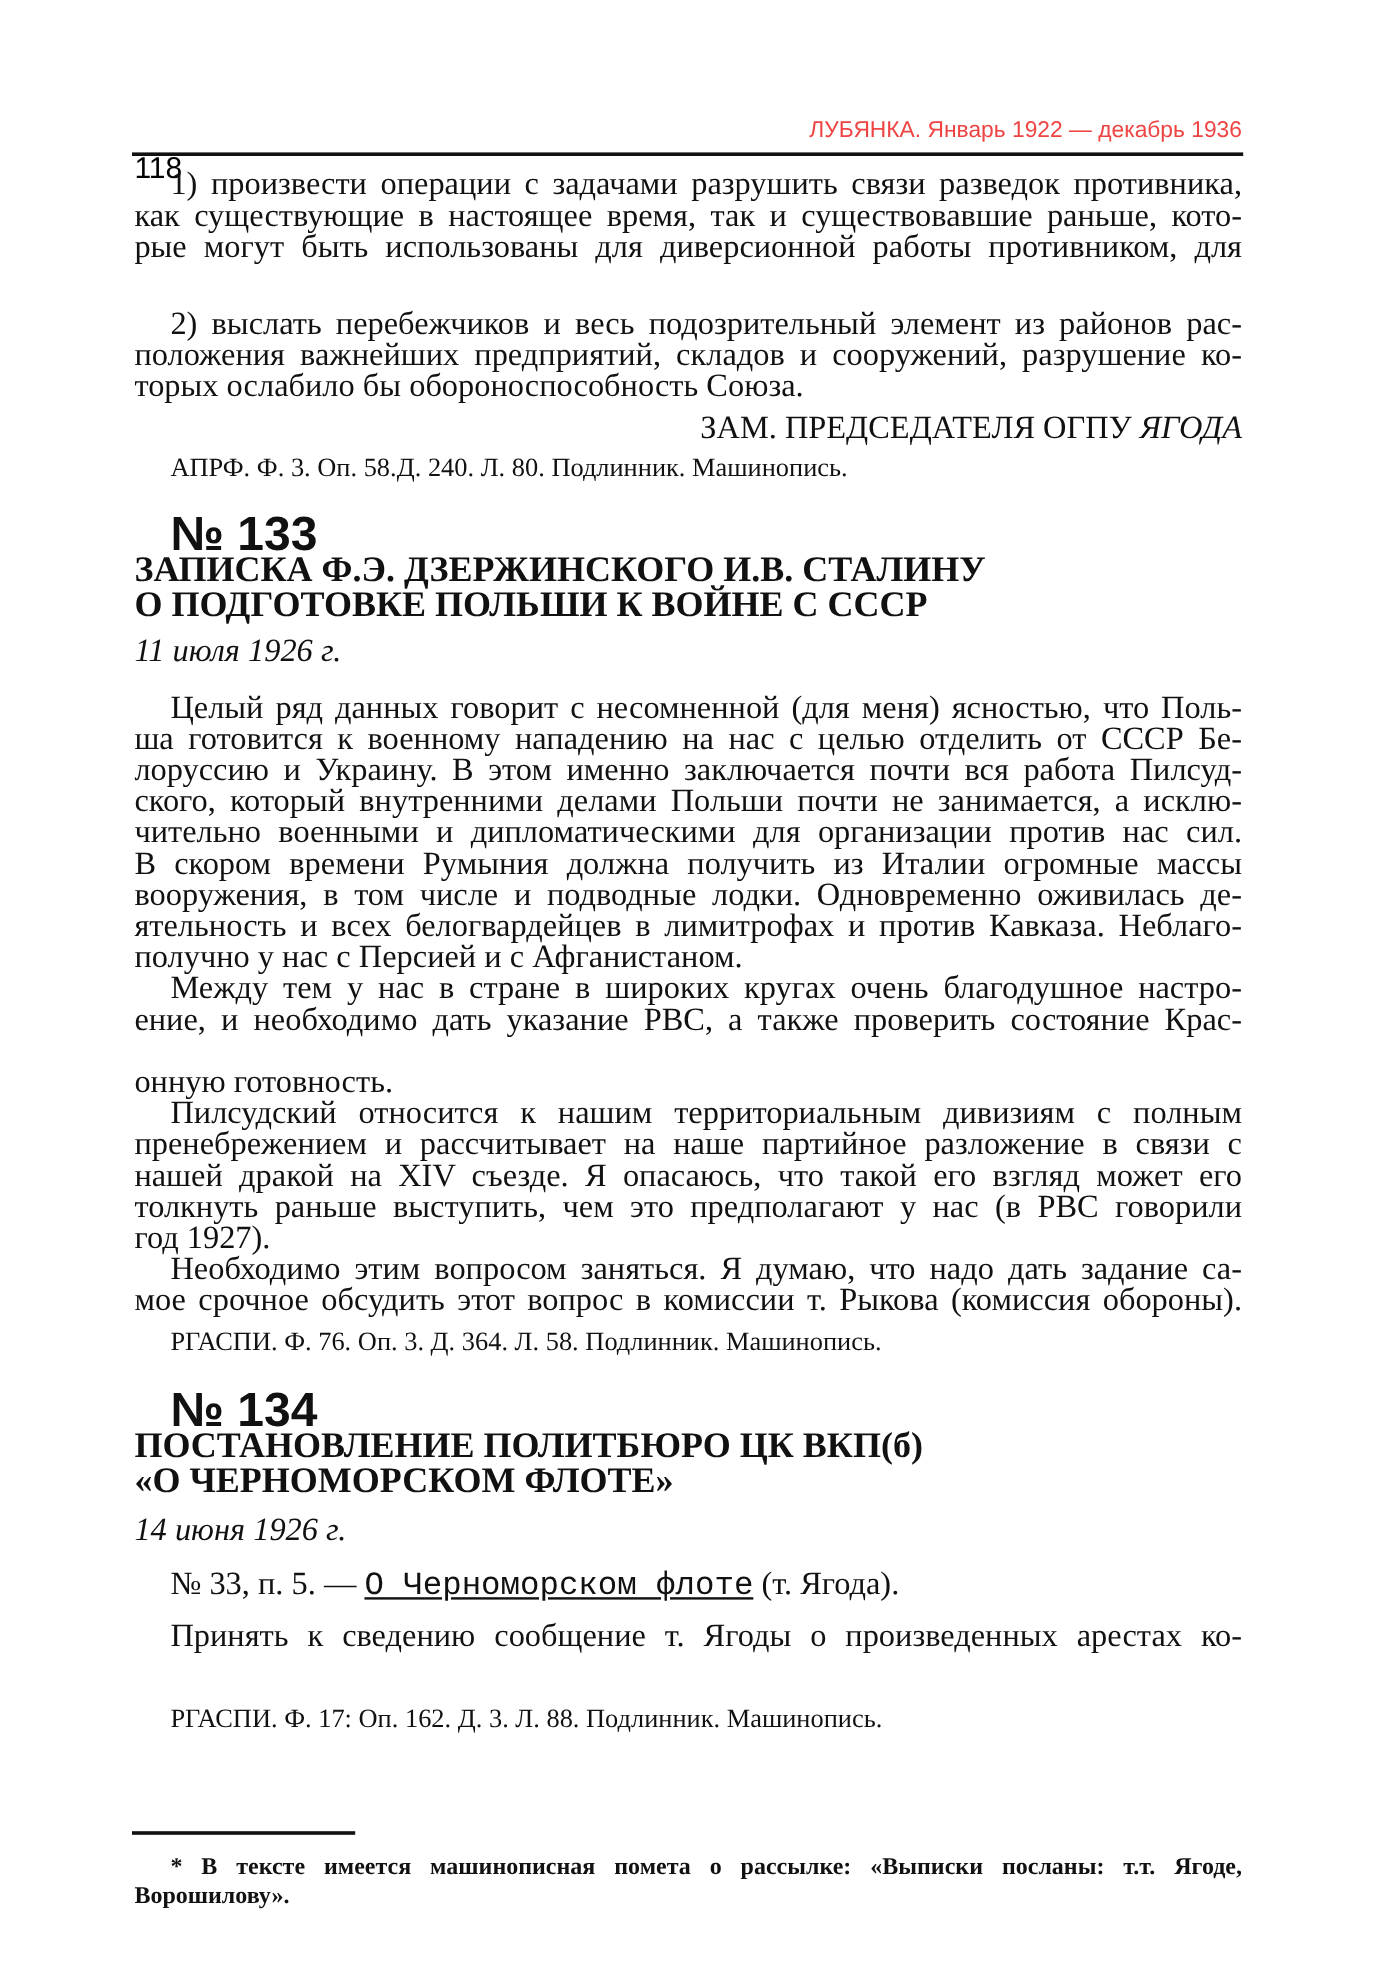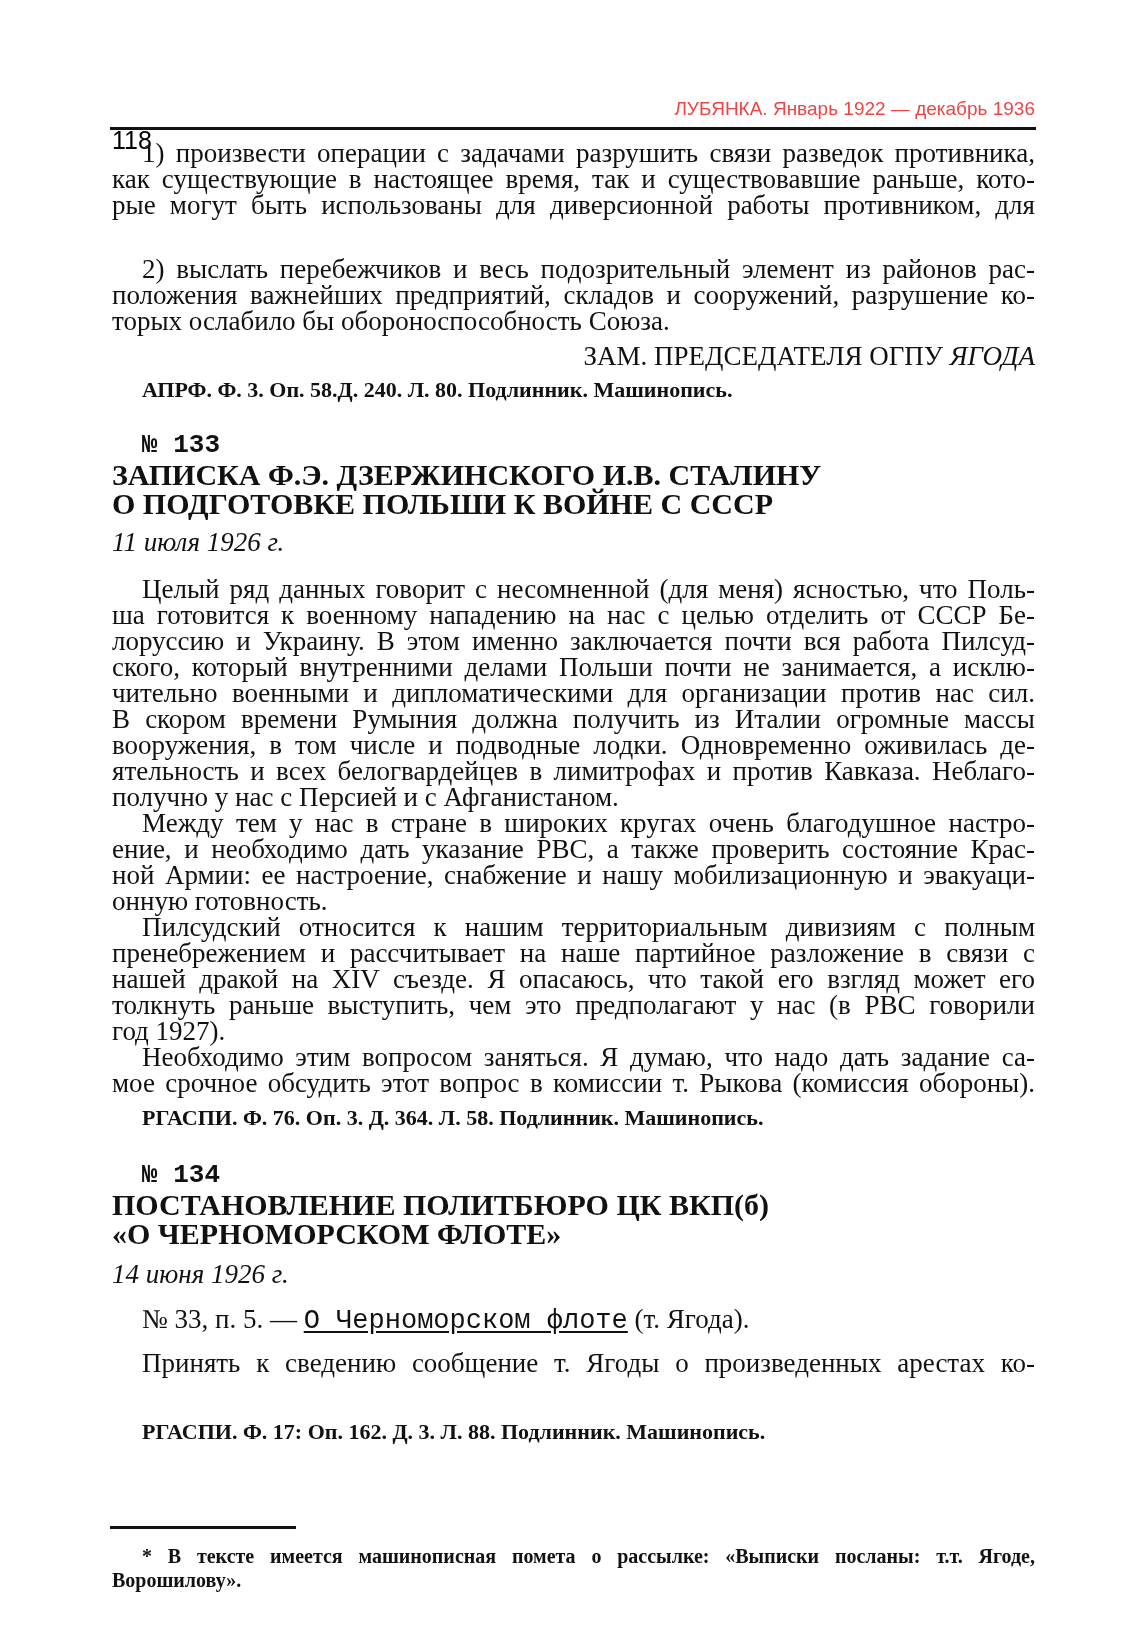--- a/index.html
+++ b/index.html
@@ -7,22 +7,22 @@
   .page { position:absolute; left:0; top:0; width:1146px; height:1650px; background:#fff; }
   .hdr-num { position:absolute; left:112px; top:94px; font-family:"Liberation Sans", sans-serif; font-size:25px; color:#000000;margin-top:32px; }
   .hdr-title { position:absolute; right:111px; top:98px; font-family:"Liberation Sans", sans-serif; font-size:19px; color:#ef4444; white-space:nowrap; }
   .hdr-rule { position:absolute; left:110px; width:926px; top:127px; height:3px; background:#111; }
   .ln { position:absolute; left:112px; width:923px; font-family:"Liberation Serif", serif; font-size:27px; line-height:26px; white-space:nowrap; color:#111; }
   .ln.just { text-align:justify; text-align-last:justify; }
   .ln.ind { left:142px; width:893px; }
   .ln.last { text-align:left; text-align-last:left; }
   .sig { position:absolute; right:111px; font-family:"Liberation Serif", serif; font-size:27px; line-height:28px; white-space:nowrap; }
   .sig i { font-style:italic; }
-  .ref { position:absolute; left:142px; font-family:"Liberation Serif", serif; font-size:22px; line-height:24px; white-space:nowrap;font-weight:bold; }
-  .hnum { position:absolute; left:142px; font-family:Liberation Mono, monospace; font-weight:bold; font-size:26px; line-height:30px; white-space:nowrap; }
+  .ref { position:absolute; left:142px; font-family:"Liberation Serif", serif; font-size:22px; line-height:24px; white-space:nowrap; }
+  .hnum { position:absolute; left:142px; font-family:Liberation Sans, sans-serif; font-weight:bold; font-size:40px; line-height:30px; white-space:nowrap; }
   .htitle { position:absolute; left:112px; font-family:"Liberation Serif", serif; font-weight:bold; font-size:30px; line-height:30px; white-space:nowrap; }
   .date { position:absolute; left:112px; font-family:"Liberation Serif", serif; font-style:italic; font-size:27px; line-height:28px; white-space:nowrap; }
   .u { text-decoration:underline; text-underline-offset:3px;font-family:Liberation Mono, monospace; }
   .fn-rule { position:absolute; left:110px; width:186px; top:1526px; height:3px; background:#111; }
   .fn { position:absolute; left:112px; width:923px; font-family:"Liberation Serif", serif; font-weight:bold; font-size:20px; line-height:24px; white-space:nowrap; }
   .fn.just { text-align:justify; text-align-last:justify; }
   .fn.ind { left:142px; width:893px; }
 </style>
 </head>
 <body>
@@ -55,21 +55,20 @@
   <div class="ln just" style="top:602px">ша готовится к военному нападению на нас с целью отделить от СССР Бе-</div>
   <div class="ln just" style="top:628px">лоруссию и Украину. В этом именно заключается почти вся работа Пилсуд-</div>
   <div class="ln just" style="top:654px">ского, который внутренними делами Польши почти не занимается, а исклю-</div>
   <div class="ln just" style="top:706px">В скором времени Румыния должна получить из Италии огромные массы</div>
   <div class="ln just" style="top:680px">чительно военными и дипломатическими для организации против нас сил.</div>
   <div class="ln just" style="top:732px">вооружения, в том числе и подводные лодки. Одновременно оживилась де-</div>
   <div class="ln just" style="top:758px">ятельность и всех белогвардейцев в лимитрофах и против Кавказа. Неблаго-</div>
   <div class="ln last" style="top:784px">получно у нас с Персией и с Афганистаном.</div>
   <div class="ln ind just" style="top:810px">Между тем у нас в стране в широких кругах очень благодушное настро-</div>
   <div class="ln just" style="top:836px">ение, и необходимо дать указание РВС, а также проверить состояние Крас-</div>
-  <div class="ln just" style="top:862px">ной Армии: ее настроение, снабжение и нашу мобилизационную и эвакуаци-</div>
   <div class="ln last" style="top:888px">онную готовность.</div>
   <div class="ln ind just" style="top:914px">Пилсудский относится к нашим территориальным дивизиям с полным</div>
   <div class="ln just" style="top:940px">пренебрежением и рассчитывает на наше партийное разложение в связи с</div>
   <div class="ln just" style="top:966px">нашей дракой на XIV съезде. Я опасаюсь, что такой его взгляд может его</div>
   <div class="ln just" style="top:992px">толкнуть раньше выступить, чем это предполагают у нас (в РВС говорили</div>
   <div class="ln last" style="top:1018px">год 1927).</div>
   <div class="ln ind just" style="top:1044px">Необходимо этим вопросом заняться. Я думаю, что надо дать задание са-</div>
   <div class="ln just" style="top:1070px">мое срочное обсудить этот вопрос в комиссии т. Рыкова (комиссия обороны).</div>
 
   <div class="ref" style="top:1106px">РГАСПИ. Ф. 76. Оп. 3. Д. 364. Л. 58. Подлинник. Машинопись.</div>

